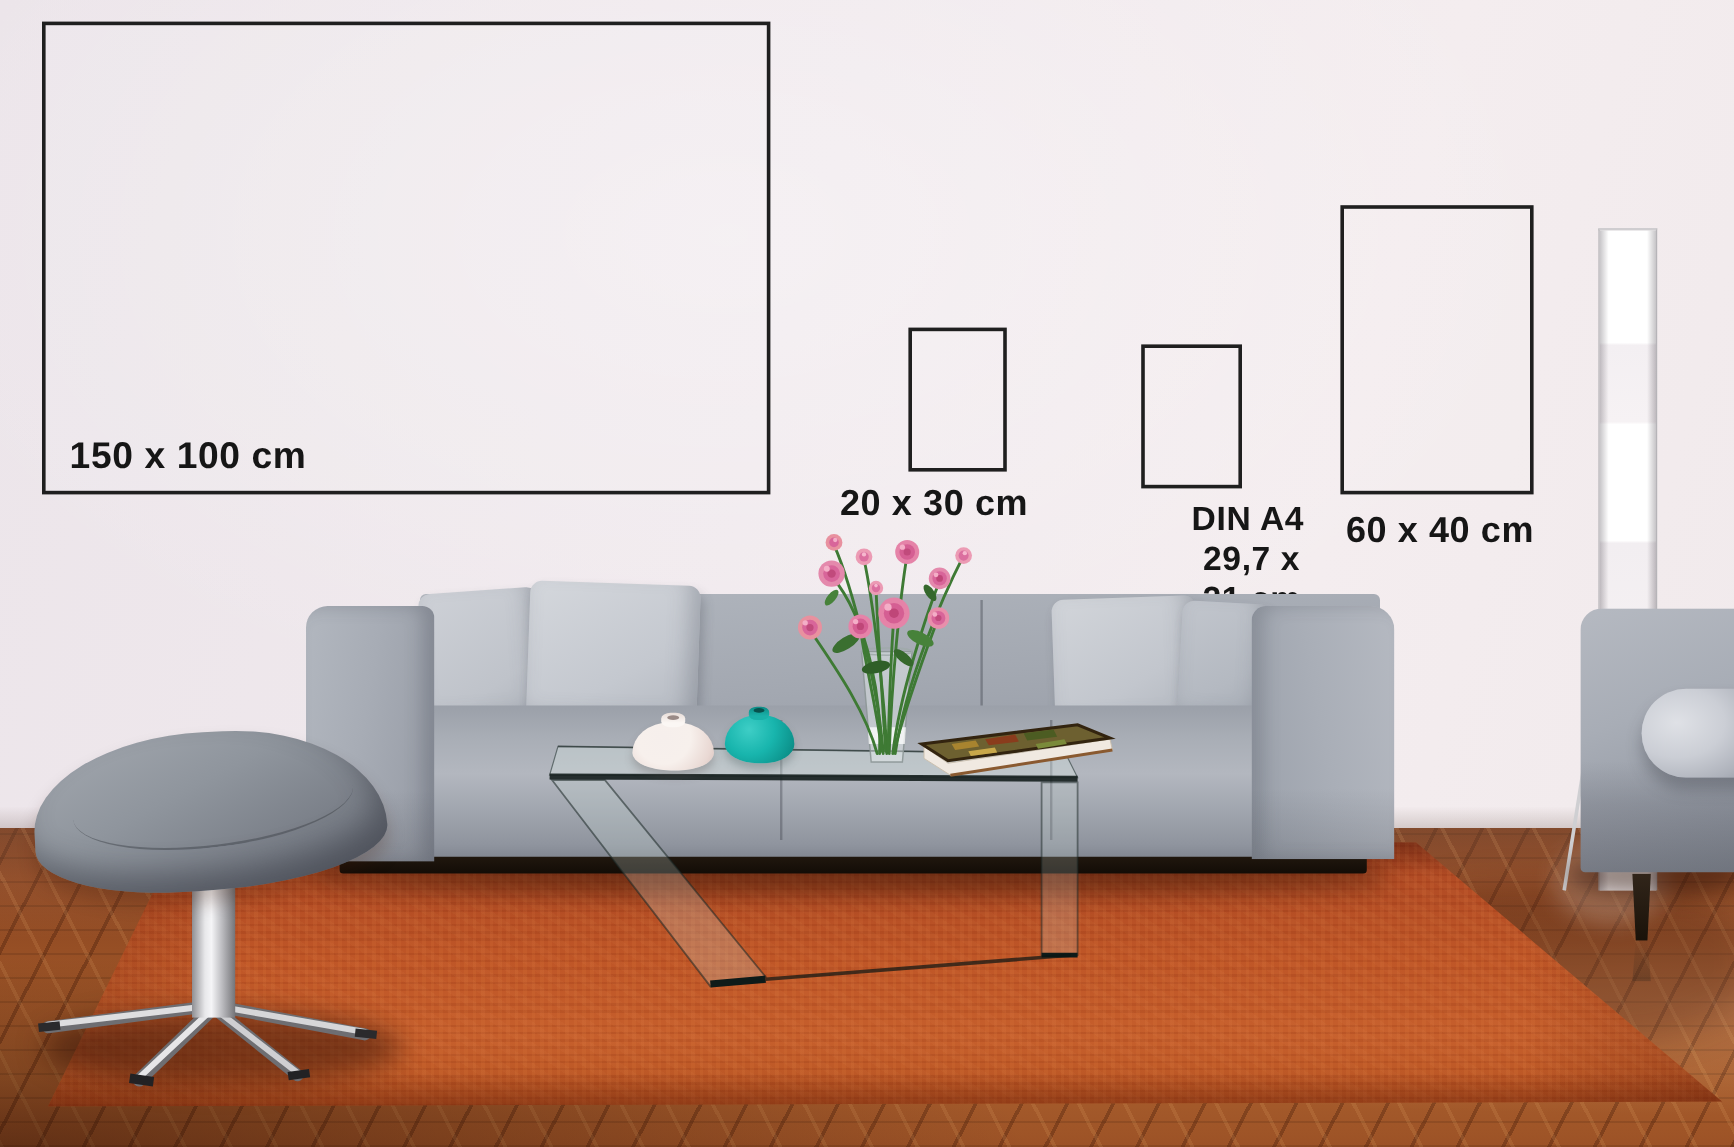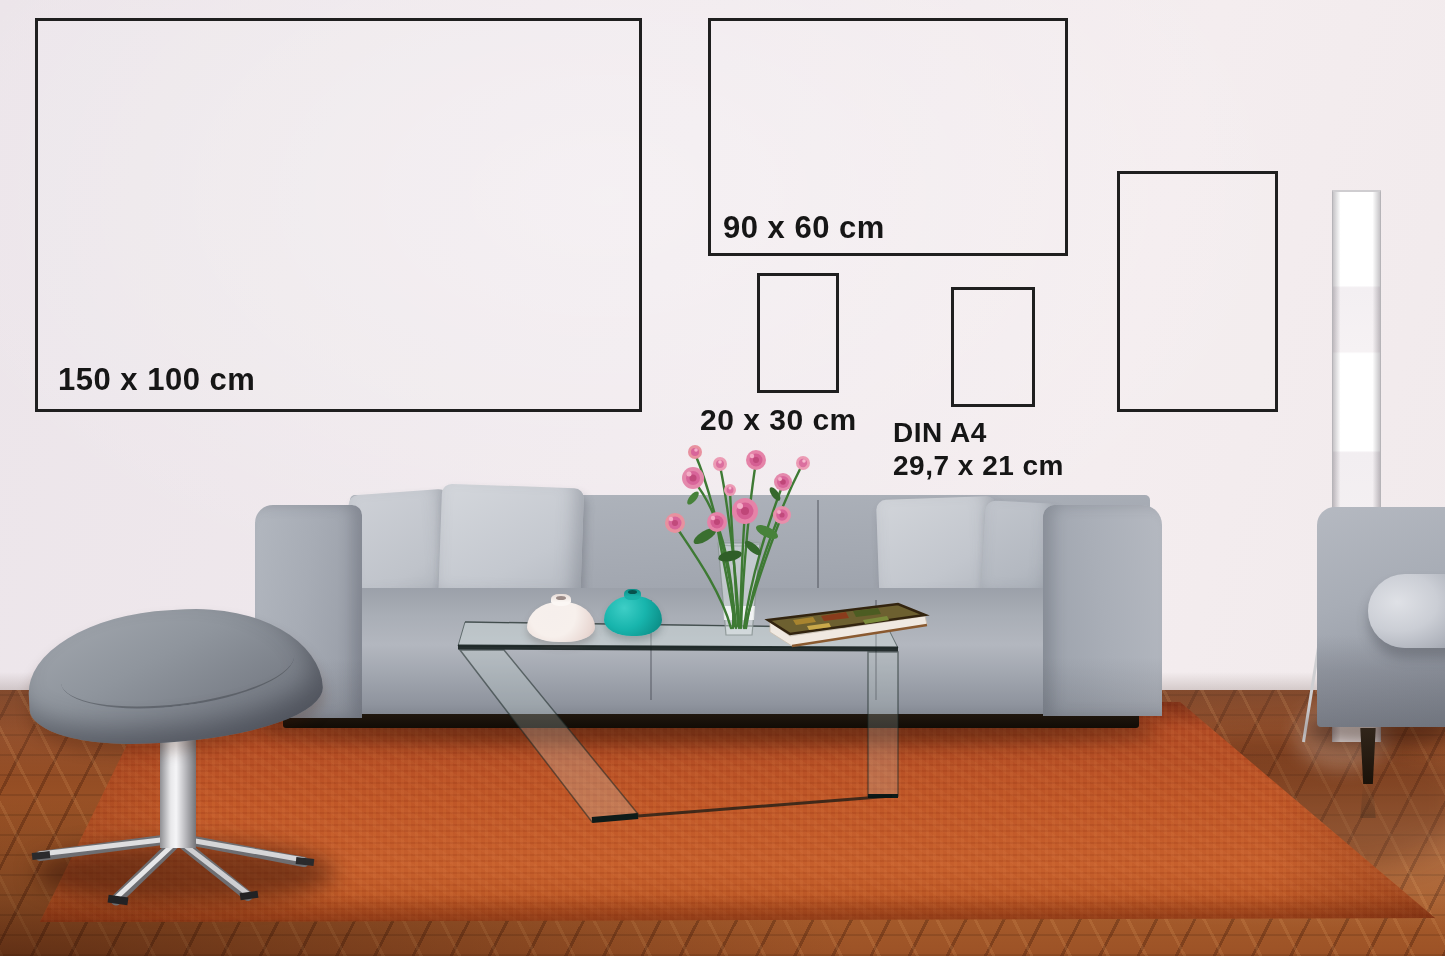--- a/index.html
+++ b/index.html
@@ -56,21 +56,21 @@
   .f150{left:35px;top:18px;width:607px;height:394px;}
   .f90{left:708px;top:18px;width:360px;height:238px;}
   .f20{left:757px;top:273px;width:82px;height:120px;}
   .fdin{left:951px;top:287px;width:84px;height:120px;}
   .f60{left:1117px;top:171px;width:161px;height:241px;}
   .size-label{position:absolute;font-weight:700;color:var(--label-text,#161616);
     letter-spacing:.5px;line-height:1.1;white-space:nowrap;}
   .lab-inside-150{left:20px;bottom:12px;font-size:31px;}
   .lab-inside-90{left:12px;bottom:8px;font-size:31px;}
   .lab-20{left:700px;top:403px;width:195px;font-size:30px;}
-  .lab-din{left:893px;top:416px;width:200px;text-align:left;font-size:28px;line-height:33px;white-space:normal;}
+  .lab-din{left:893px;top:416px;width:200px;text-align:center;font-size:28px;line-height:33px;white-space:normal;}
   .lab-60{left:1110px;top:426px;width:180px;text-align:center;font-size:30px;}
 
   
   .lamp-column{left:1332px;top:190px;width:49px;height:552px;
     background:
       linear-gradient(180deg,#ffffff 0%,#ffffff 17%,#f3eff2 17.4%,#f6f2f4 29%,#ffffff 29.4%,#ffffff 47%,#f2eef1 47.4%,#f4f0f2 60%,#ffffff 60.4%,#fdfbfc 100%),
       linear-gradient(90deg,#c6c4c7 0%,#ffffff 16%,#ffffff 84%,#c6c4c7 100%);
     background-blend-mode:multiply;
     border-left:1px solid #b6b4b8;border-right:1px solid #b6b4b8;border-top:2px solid #cfcdd0;}
   .lamp-pole{left:1302px;top:558px;width:3px;height:184px;background:#cfcfd2;
@@ -174,32 +174,30 @@
   </div>
 
   <div class="rug">
     <div class="rug-texture"></div>
     <div class="rug-shading"></div>
   </div>
 
   <div class="size-frame f150">
     <span class="size-label lab-inside-150">150 x 100 cm</span>
   </div>
-  <div class="size-frame f90">
-    <span class="size-label lab-inside-90">90 x 60 cm</span>
-  </div>
   <div class="size-frame f20"></div>
   <div class="size-label lab-20">20 x 30 cm</div>
   <div class="size-frame fdin"></div>
   <div class="size-label lab-din">
     <span>DIN A4</span>
       <br>
     <span>29,7 x 21 cm</span>
   </div>
   <div class="size-frame f60"></div>
+  <div class="size-label lab-60">60 x 40 cm</div>
 
   <div class="lamp-pole"></div>
   <div class="lamp-column"></div>
 
   <div class="rsofa-shadow"></div>
   <div class="rsofa-body"></div>
   <div class="rsofa-bolster"></div>
   <div class="rsofa-leg"></div>
   <div class="rsofa-leg-reflection"></div>
 

